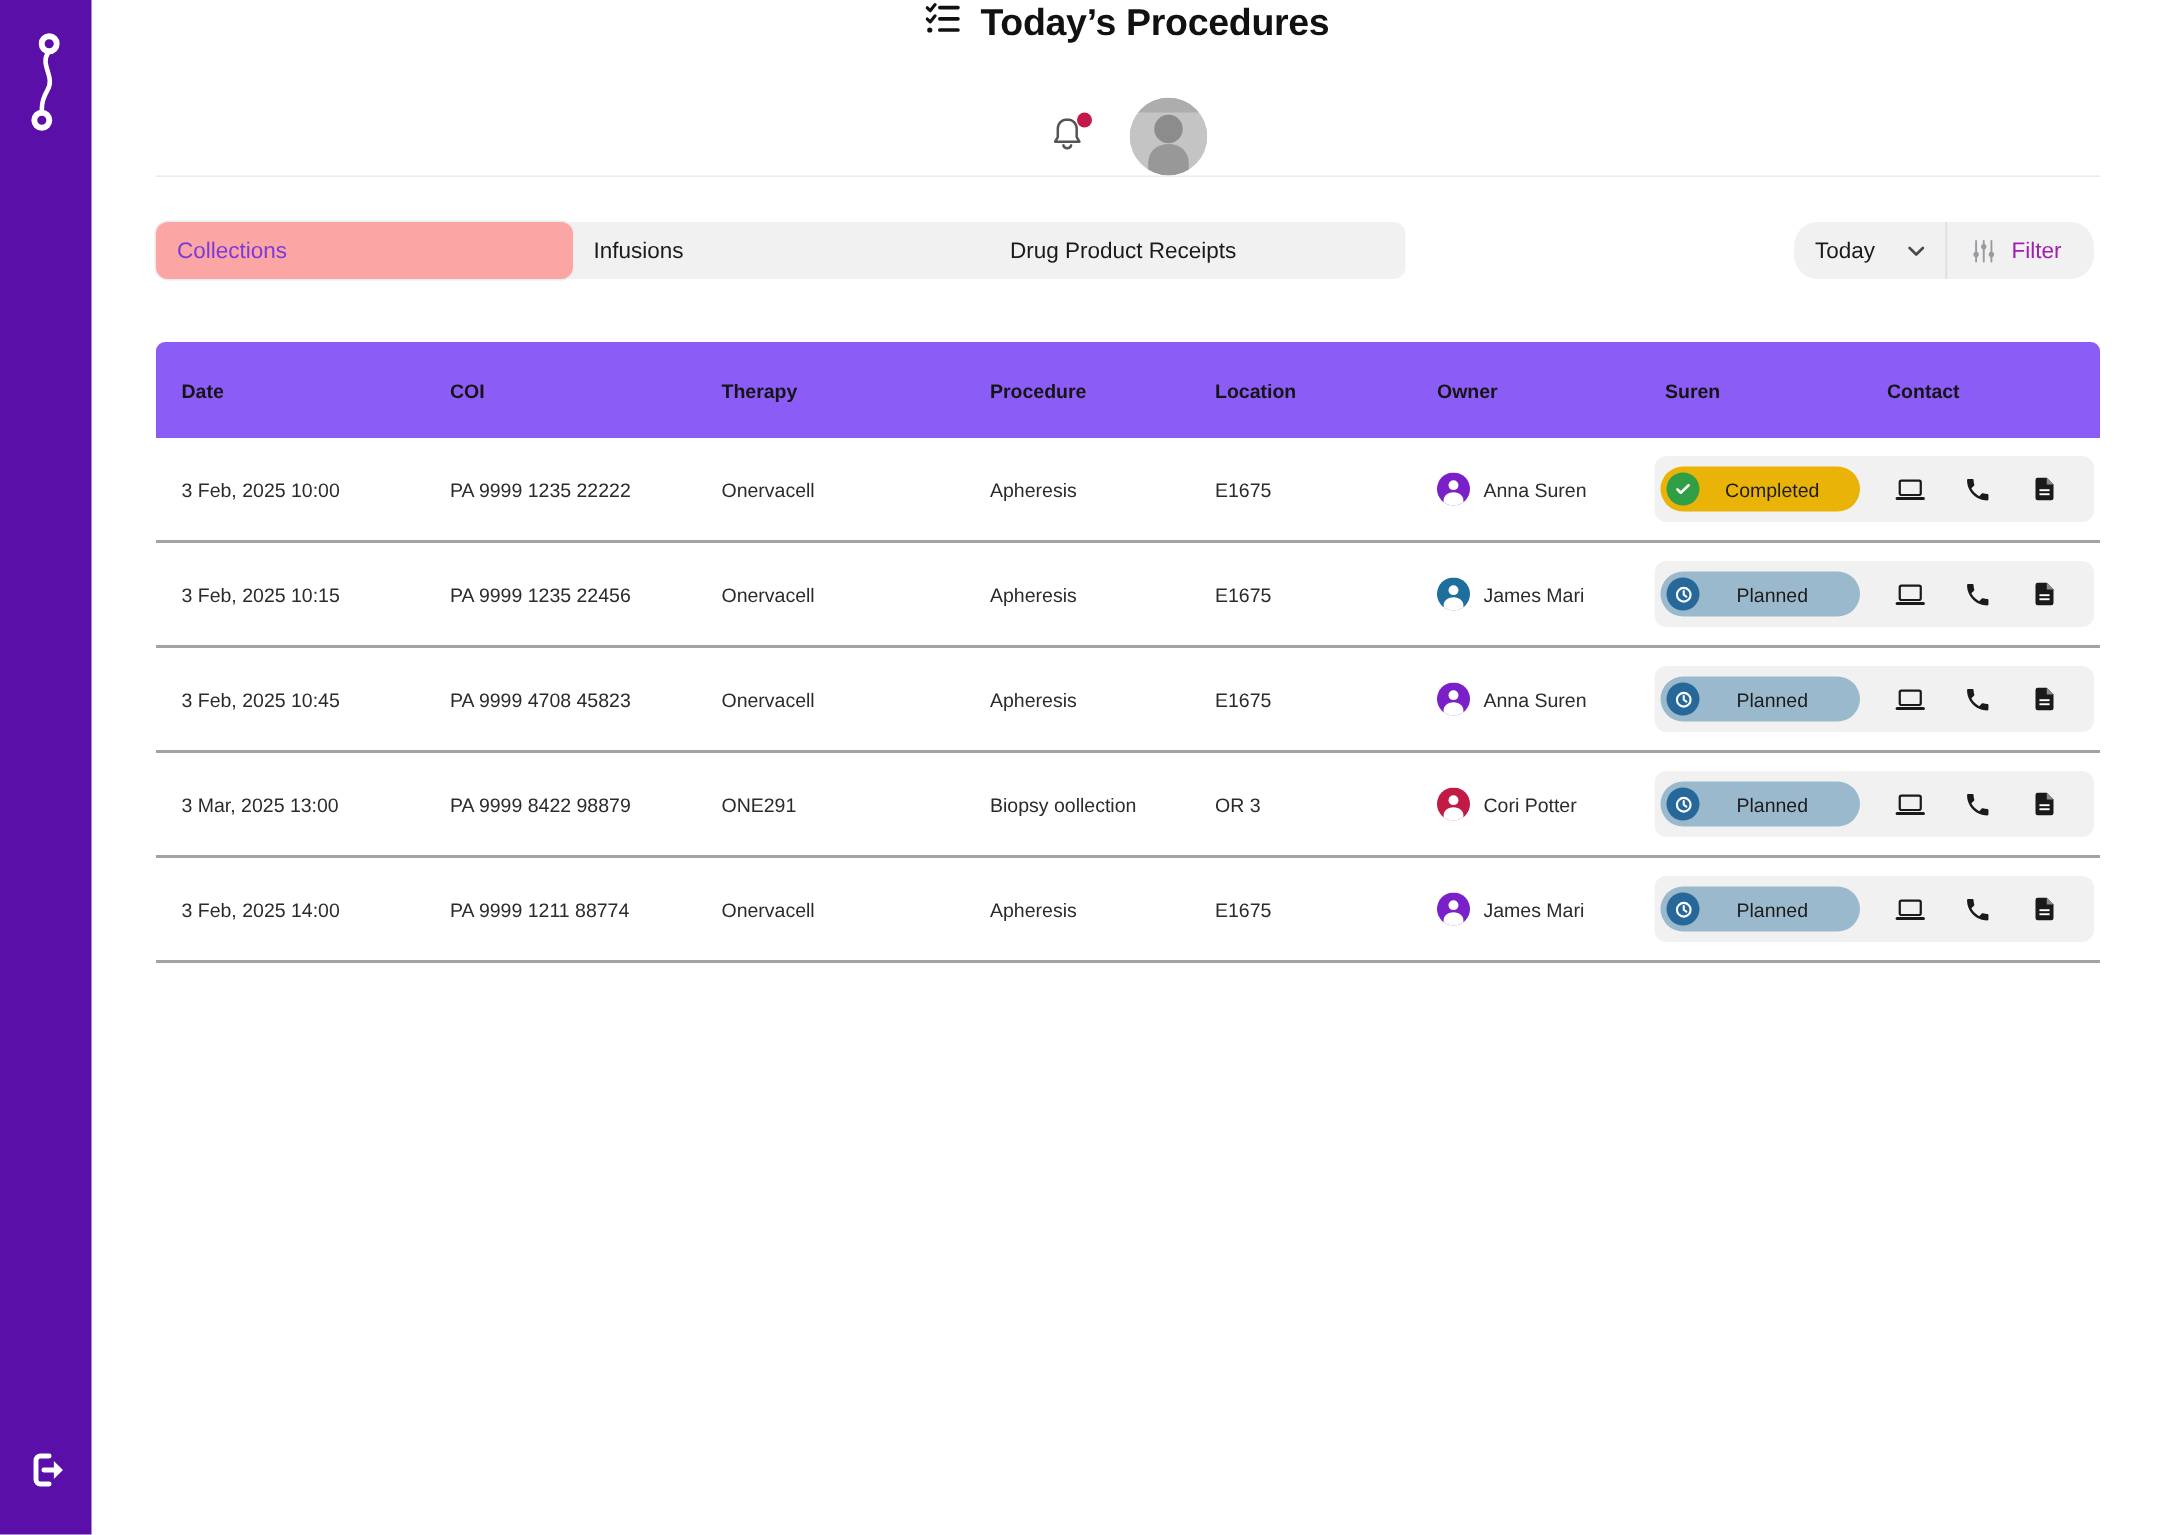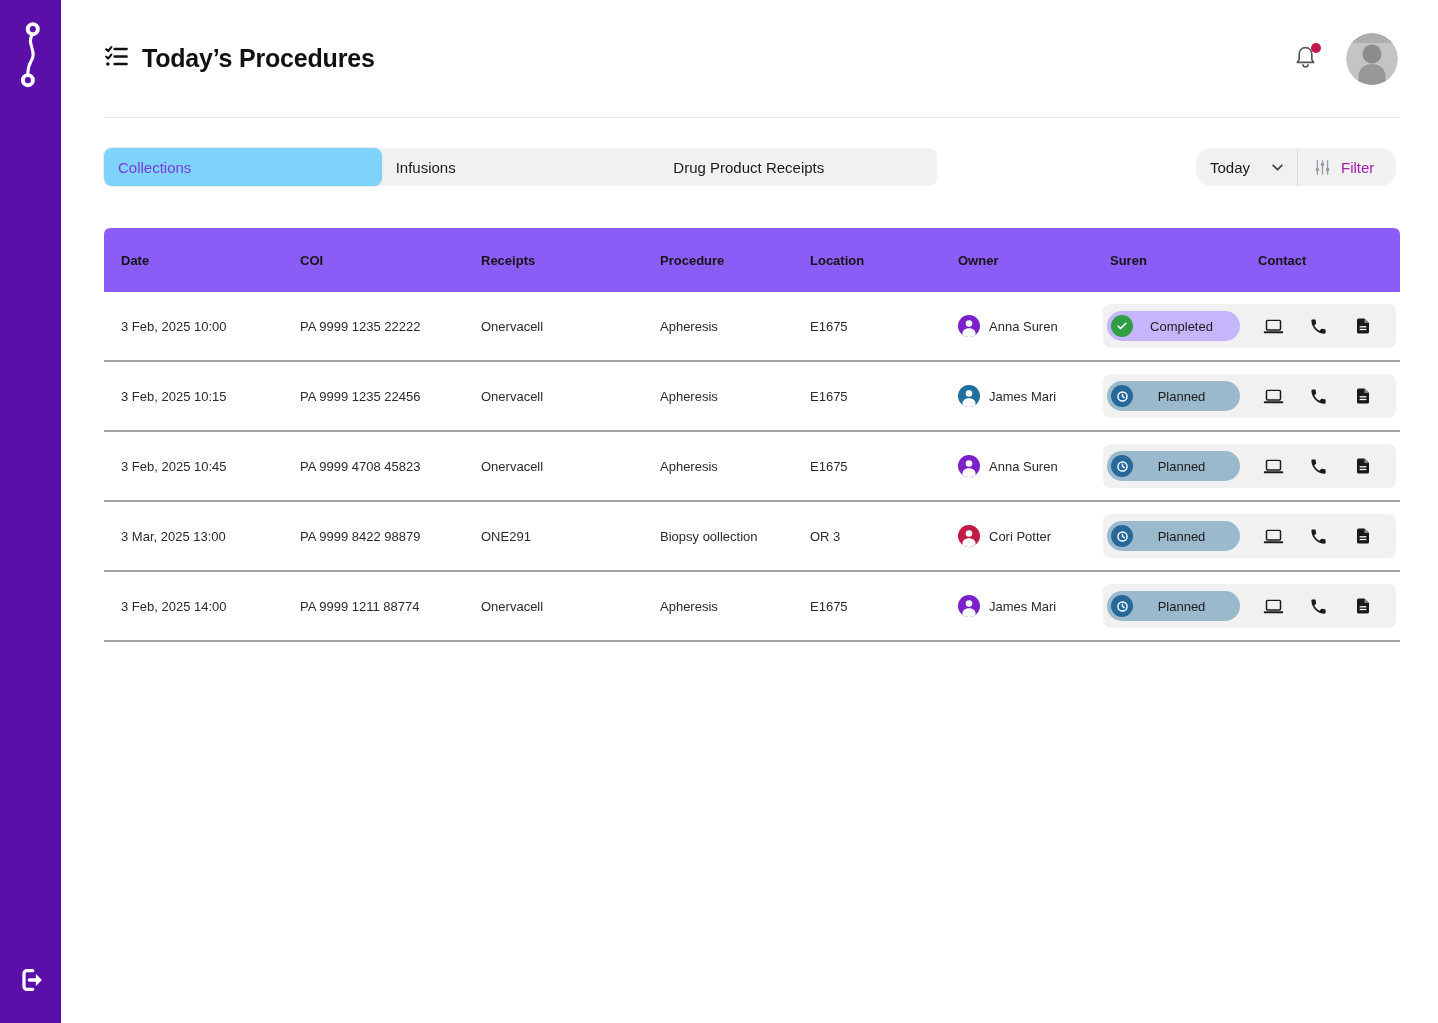--- a/index.html
+++ b/index.html
@@ -10,39 +10,39 @@
   .sidebar { position:absolute; left:0; top:0; width:61px; height:1023px;
              background:#5A0FA8; display:flex; flex-direction:column;
              align-items:center; justify-content:space-between;
              padding:20px 0 26px; }
   .logout-btn { background:none; border:none; cursor:pointer; width:32px; height:32px; }
 
   
   .main { position:absolute; left:61px; top:0; width:1377px; height:1023px; }
 
   .topbar { height:117px; display:flex; align-items:center;
-            justify-content:space-between; padding:0 40px 0 43px; }
+            justify-content:space-between; padding:0 40px 0 43px;flex-direction:column; }
   .title-wrap { display:flex; align-items:center; gap:13px; }
   .page-title { font-size:25px; font-weight:bold; color:#111; letter-spacing:-0.2px; }
   .topbar-right { display:flex; align-items:center; gap:27px; }
   .bell-wrap { position:relative; width:28px; height:30px; background:none; border:none; cursor:pointer; }
   .bell-dot { position:absolute; top:-1px; right:-2px; width:10px; height:10px;
               border-radius:50%; background:#C2194A; }
   .avatar { width:52px; height:52px; border-radius:50%; overflow:hidden; border:none;
             padding:0; background:none; cursor:pointer; }
   .topbar-divider { margin:0 38px 0 43px; border-top:1px solid #EAEAEA; }
 
   
   .toolbar { margin:30px 42px 0 43px; display:flex; align-items:center;
              justify-content:space-between; }
   .tabs { width:833px; height:38px; background:#F1F1F2; border-radius:8px; display:flex; }
   .tab { flex:1; display:flex; align-items:center; padding-left:14px; font-size:15px;
          color:#1A1A1A; border:none; background:none; cursor:pointer;
          font-family:inherit; text-align:left; }
-  .tab.active { background:#7dd3fc; border-radius:8px; color:#7B3BD8;
+  .tab.active { background:#fca5a5; border-radius:8px; color:#7B3BD8;
                 box-shadow:0 0 0 1px #ECECEC; }
   .controls { width:200px; height:38px; background:#F1F1F2; border-radius:16px;
               display:flex; align-items:center; }
   .today-select { display:flex; align-items:center; gap:22px; padding:0 14px;
                   height:100%; font-size:15px; color:#1A1A1A; background:none;
                   border:none; cursor:pointer; font-family:inherit; }
   .ctrl-divider { width:1px; height:38px; background:#DCDCDC; }
   .filter-btn { display:flex; align-items:center; gap:10px; padding:0 16px; height:100%;
                 font-size:15px; color:#a21caf; background:none; border:none;
                 cursor:pointer; font-family:inherit; }
@@ -156,21 +156,21 @@
         </svg>
         <span>Filter</span>
       </button>
     </div>
   </div>
 
   <div class="table">
     <div class="grid thead">
       <div class="th">Date</div>
       <div class="th">COI</div>
-      <div class="th">Receipts</div>
+      <div class="th">Therapy</div>
       <div class="th">Procedure</div>
       <div class="th">Location</div>
       <div class="th">Owner</div>
       <div class="th">Suren</div>
       <div class="th">Contact</div>
     </div>
     <div>
   <div class="grid row">
     <div class="td">3 Feb, 2025 10:00</div>
     <div class="td">PA 9999 1235 22222</div>
@@ -186,21 +186,21 @@
               </defs>
         <circle class="owner-bg" cx="12" cy="12" r="12" fill="#7B20C9"></circle>
         <g clip-path="url(#ownclip)" fill="#fff">
           <circle cx="12" cy="9.2" r="3.6"></circle>
           <path d="M12 14.4c-4.5 0-7.2 2.7-7.2 6V25h14.4v-4.6c0-3.3-2.7-6-7.2-6z"></path>
         </g>
       </svg>
       <span>Anna Suren</span>
     </div>
     <div class="status-contact">
-      <div class="status-pill check" style="background: #c4b5fd;">
+      <div class="status-pill check" style="background: #eab308;">
         <span class="status-circle" style="background: rgb(47, 158, 69);">
           <svg class="icon-check" viewBox="0 0 24 24" width="12" height="12" aria-hidden="true">
             <path d="M4.5 12.5l4.5 4.5L19.5 7" fill="none" stroke="#fff" stroke-width="3.4" stroke-linecap="round" stroke-linejoin="round"></path>
           </svg>
 
         </span>
         <span class="status-label">Completed</span>
       </div>
       <div class="contact-icons">
         <button class="icon-btn">

